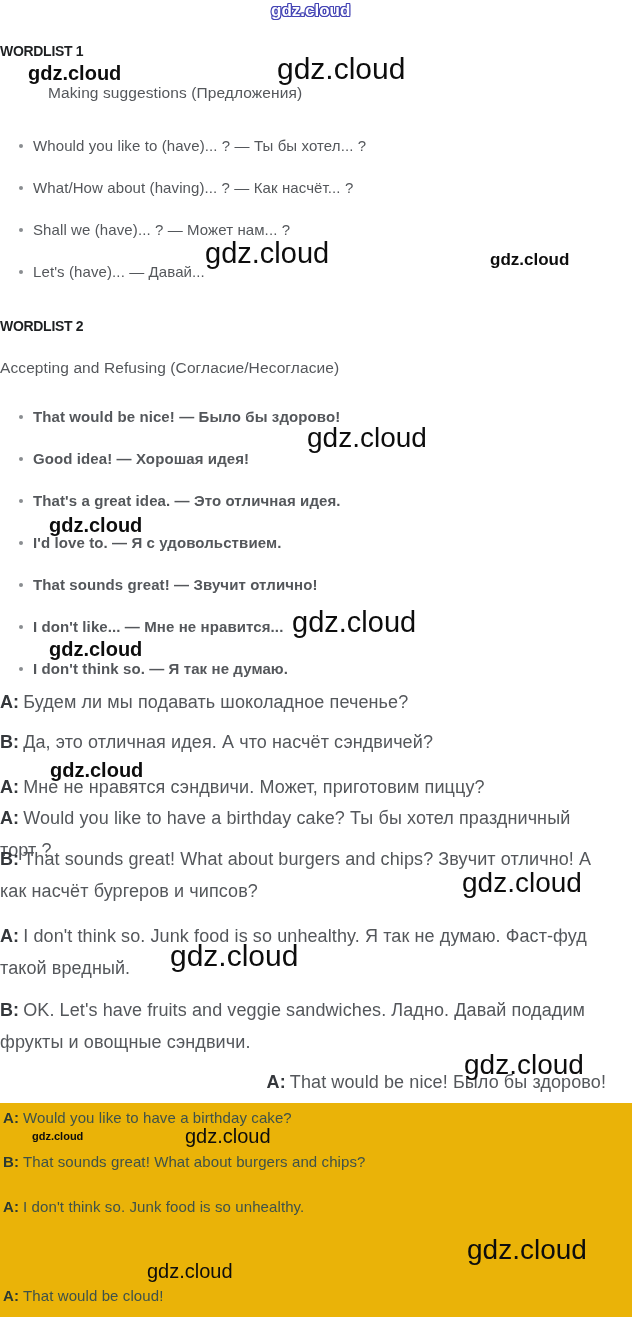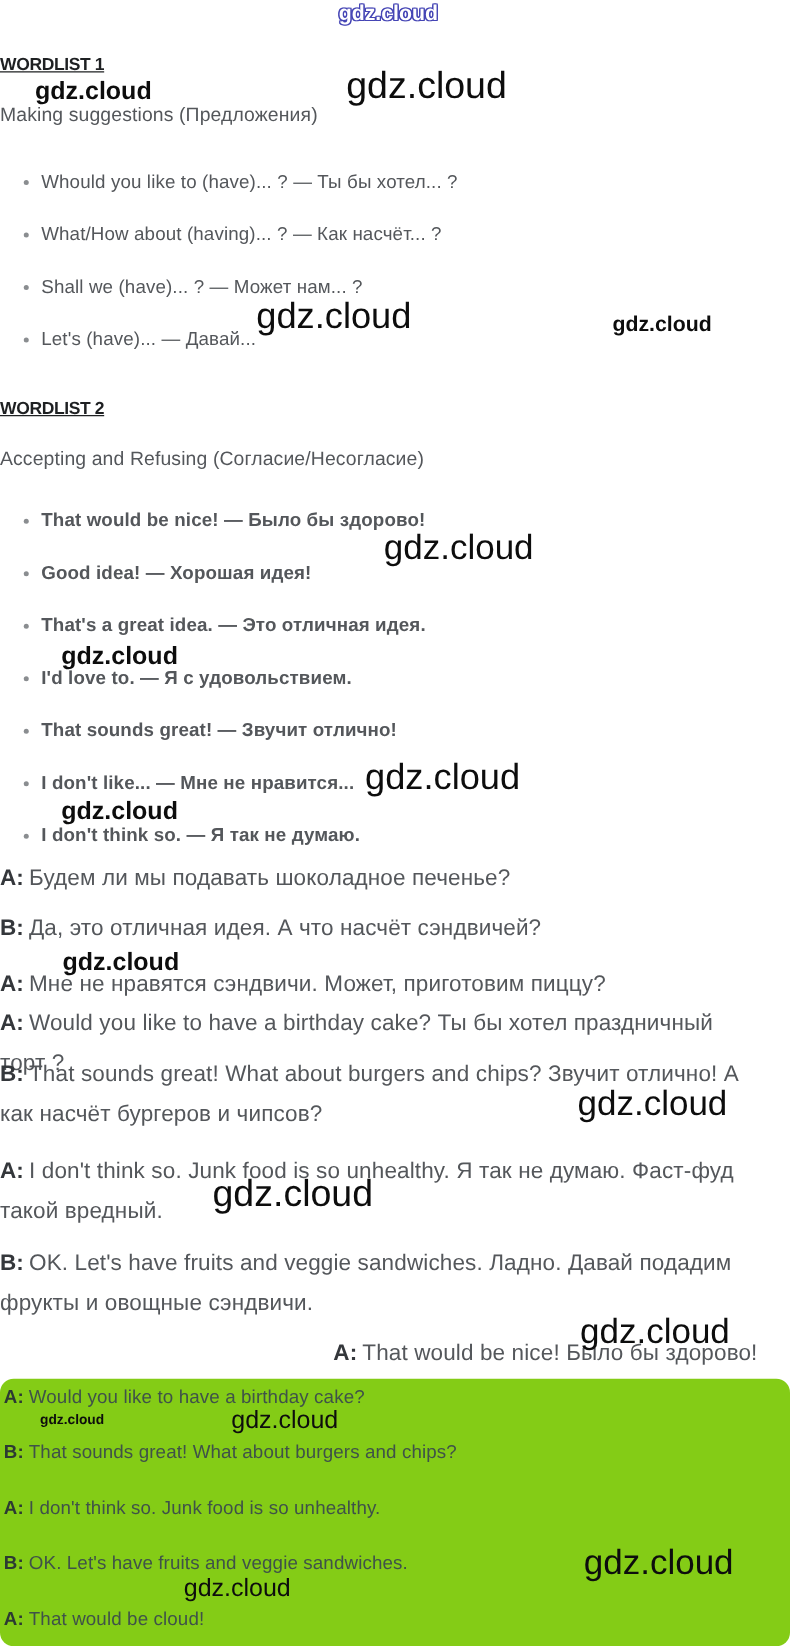--- a/index.html
+++ b/index.html
@@ -8,21 +8,21 @@
     background:#ffffff;
     font-family:"Liberation Sans","DejaVu Sans",sans-serif;
     -webkit-font-smoothing:antialiased;
   }
   #page{position:absolute;inset:0;width:632px;height:1001px;}
 
   
   .wl-title{
     position:absolute;left:0;
     font-size:14px;font-weight:800;letter-spacing:-0.3px;
-    color:#1e2022;line-height:16px;text-decoration:underline;
+    color:#1e2022;line-height:16px;
   }
   .wl-subtitle{
     position:absolute;left:0;
     font-size:15.5px;color:#54575b;line-height:18px;letter-spacing:0.1px;
   }
 
   
   ul.wordlist{
     position:absolute;left:0;margin:0;padding:0;list-style:none;width:600px;
   }
@@ -38,22 +38,21 @@
   
   .dlg{
     position:absolute;left:0;width:606px;margin:0;
     font-size:18px;line-height:32px;color:#54575b;letter-spacing:0.1px;
   }
   .dlg .spk{font-weight:700;color:#34373b;margin-right:4px;}
 
   
   #answer-block{
     position:absolute;left:0;top:1103px;width:632px;height:214px;
-    background:#84cc16;
-    border-radius:11px;
+    background:#eab308;
   }
   #answer-block .ans{
     position:absolute;left:3px;width:600px;margin:0;
     font-size:15px;line-height:18px;color:#3f5249;letter-spacing:0.1px;
   }
   #answer-block .ans .spk{font-weight:700;color:#2c3a33;margin-right:4px;}
 
   
   .wm{
     position:absolute;white-space:nowrap;color:#0d0d0d;
@@ -84,21 +83,21 @@
   <span class="wm wm-bold" style="left:50px;top:760px;font-size:20px;">gdz.cloud</span>
   <span class="wm" style="left:462px;top:869px;font-size:28px;">gdz.cloud</span>
   <span class="wm" style="left:170px;top:941px;font-size:30px;">gdz.cloud</span>
   <span class="wm" style="left:464px;top:1051px;font-size:28px;">gdz.cloud</span>
   <span class="wm wm-bold" style="left:32px;top:1131px;font-size:11px;">gdz.cloud</span>
   <span class="wm" style="left:185px;top:1126px;font-size:20px;">gdz.cloud</span>
   <span class="wm" style="left:467px;top:1236px;font-size:28px;">gdz.cloud</span>
   <span class="wm" style="left:147px;top:1261px;font-size:20px;">gdz.cloud</span>
 
   <div class="wl-title" style="top:43px;">WORDLIST 1</div>
-  <div class="wl-subtitle" style="top:84px;">Making suggestions (Предложения)</div>
+  <div class="wl-subtitle" style="top:84px;margin-left:48px;">Making suggestions (Предложения)</div>
   <ul class="wordlist" style="top:137px;">
     <li>Whould you like to (have)... ? — Ты бы хотел... ?</li>
     <li>What/How about (having)... ? — Как насчёт... ?</li>
     <li>Shall we (have)... ? — Может нам... ?</li>
     <li>Let's (have)... — Давай...</li>
   </ul>
 
   <div class="wl-title" style="top:318px;">WORDLIST 2</div>
   <div class="wl-subtitle" style="top:359px;">Accepting and Refusing (Согласие/Несогласие)</div>
   <ul class="wordlist" style="top:408px;font-weight:bold;">
@@ -139,21 +138,18 @@
   <div id="answer-block">
     <p class="ans" style="top:6px;">
       <span class="spk">A:</span><span>Would you like to have a birthday cake?</span>
     </p>
     <p class="ans" style="top:50px;">
       <span class="spk">B:</span><span>That sounds great! What about burgers and chips?</span>
     </p>
     <p class="ans" style="top:95px;">
       <span class="spk">A:</span><span>I don't think so. Junk food is so unhealthy.</span>
     </p>
-    <p class="ans" style="top:139px;">
-      <span class="spk">B:</span><span>OK. Let's have fruits and veggie sandwiches.</span>
-    </p>
     <p class="ans" style="top:184px;">
       <span class="spk">A:</span><span>That would be cloud!</span>
     </p>
   </div>
 
 </div>
 
 </body></html>

